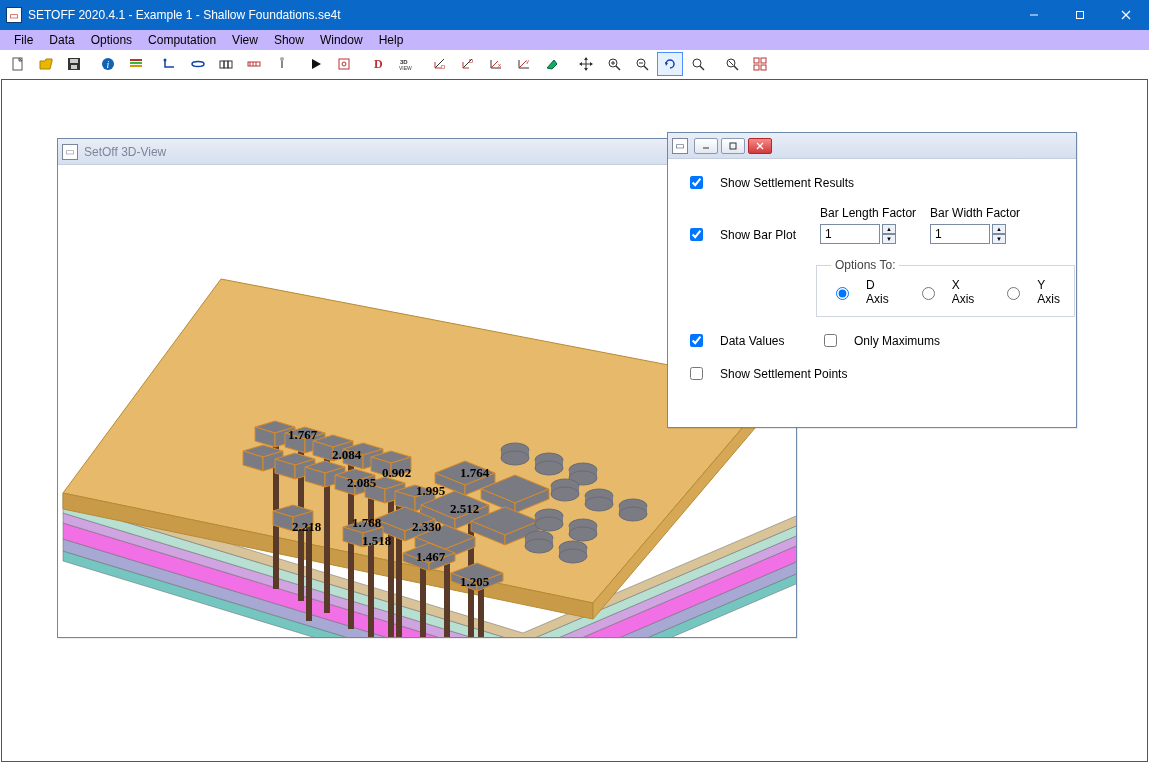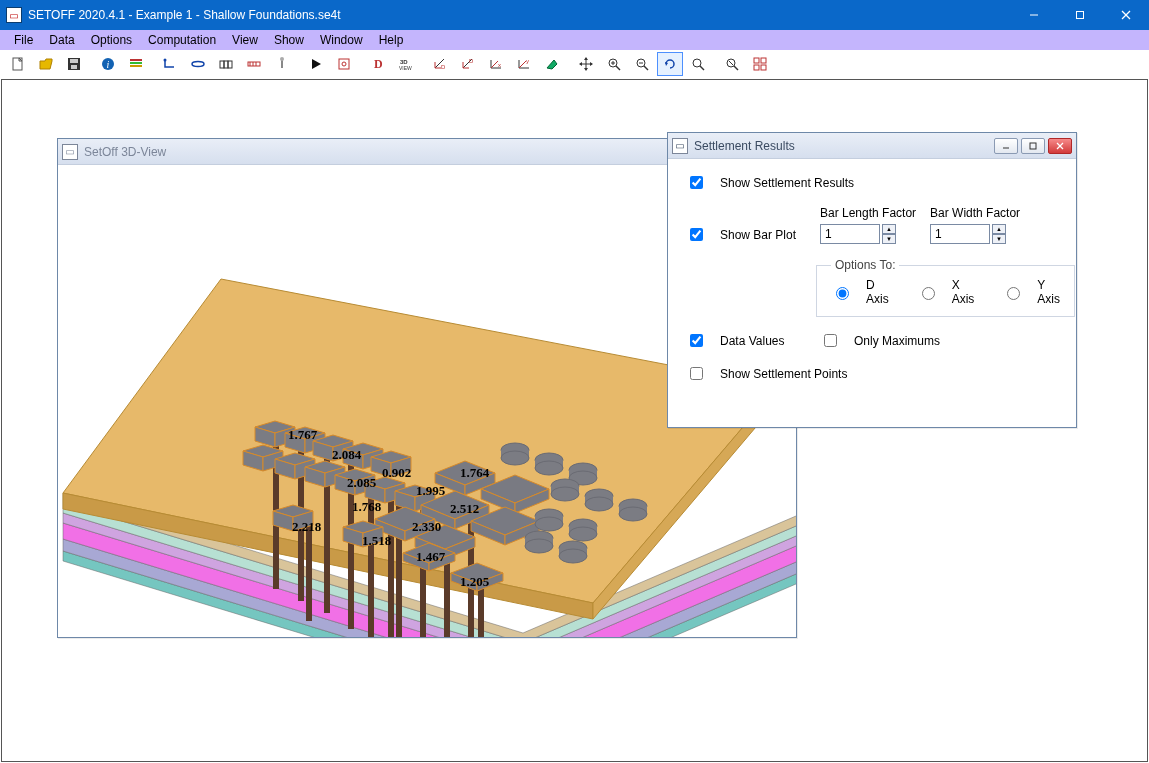--- a/index.html
+++ b/index.html
@@ -568,35 +568,34 @@
         </g>
       </svg>
       
       <div id="value-labels">
           <div class="value-label" style="left: 230px; top: 262px;">1.767</div>
           <div class="value-label" style="left: 274px; top: 282px;">2.084</div>
           <div class="value-label" style="left: 324px; top: 300px;">0.902</div>
           <div class="value-label" style="left: 289px; top: 310px;">2.085</div>
           <div class="value-label" style="left: 402px; top: 300px;">1.764</div>
           <div class="value-label" style="left: 358px; top: 318px;">1.995</div>
-          <div class="value-label" style="left: 294px; top: 334px; text-align: center;">1.768</div>
+          <div class="value-label" style="left: 294px; top: 350px; text-align: center;">1.768</div>
           <div class="value-label" style="left: 392px; top: 336px;">2.512</div>
           <div class="value-label" style="left: 234px; top: 354px;">2.218</div>
           <div class="value-label" style="left: 304px; top: 368px;">1.518</div>
           <div class="value-label" style="left: 354px; top: 354px;">2.330</div>
           <div class="value-label" style="left: 358px; top: 384px;">1.467</div>
           <div class="value-label" style="left: 402px; top: 409px;">1.205</div>
         </div>
     </div>
   </div>
 
   <div class="child" style="left:665px; top:52px; width:410px; height:296px;">
     <div class="child-titlebar">
       <span class="child-icon">▭</span>
-      <span class="child-title">Settlement Results</span>
       <span class="wbtns">
         <span class="wbtn">
             <svg width="8" height="8">
               <line x1="1" y1="6" x2="7" y2="6" stroke="#333"></line>
             </svg>
           </span>
         <span class="wbtn">
             <svg width="8" height="8">
               <rect x="1" y="1" width="6" height="6" fill="none" stroke="#333"></rect>
             </svg>

